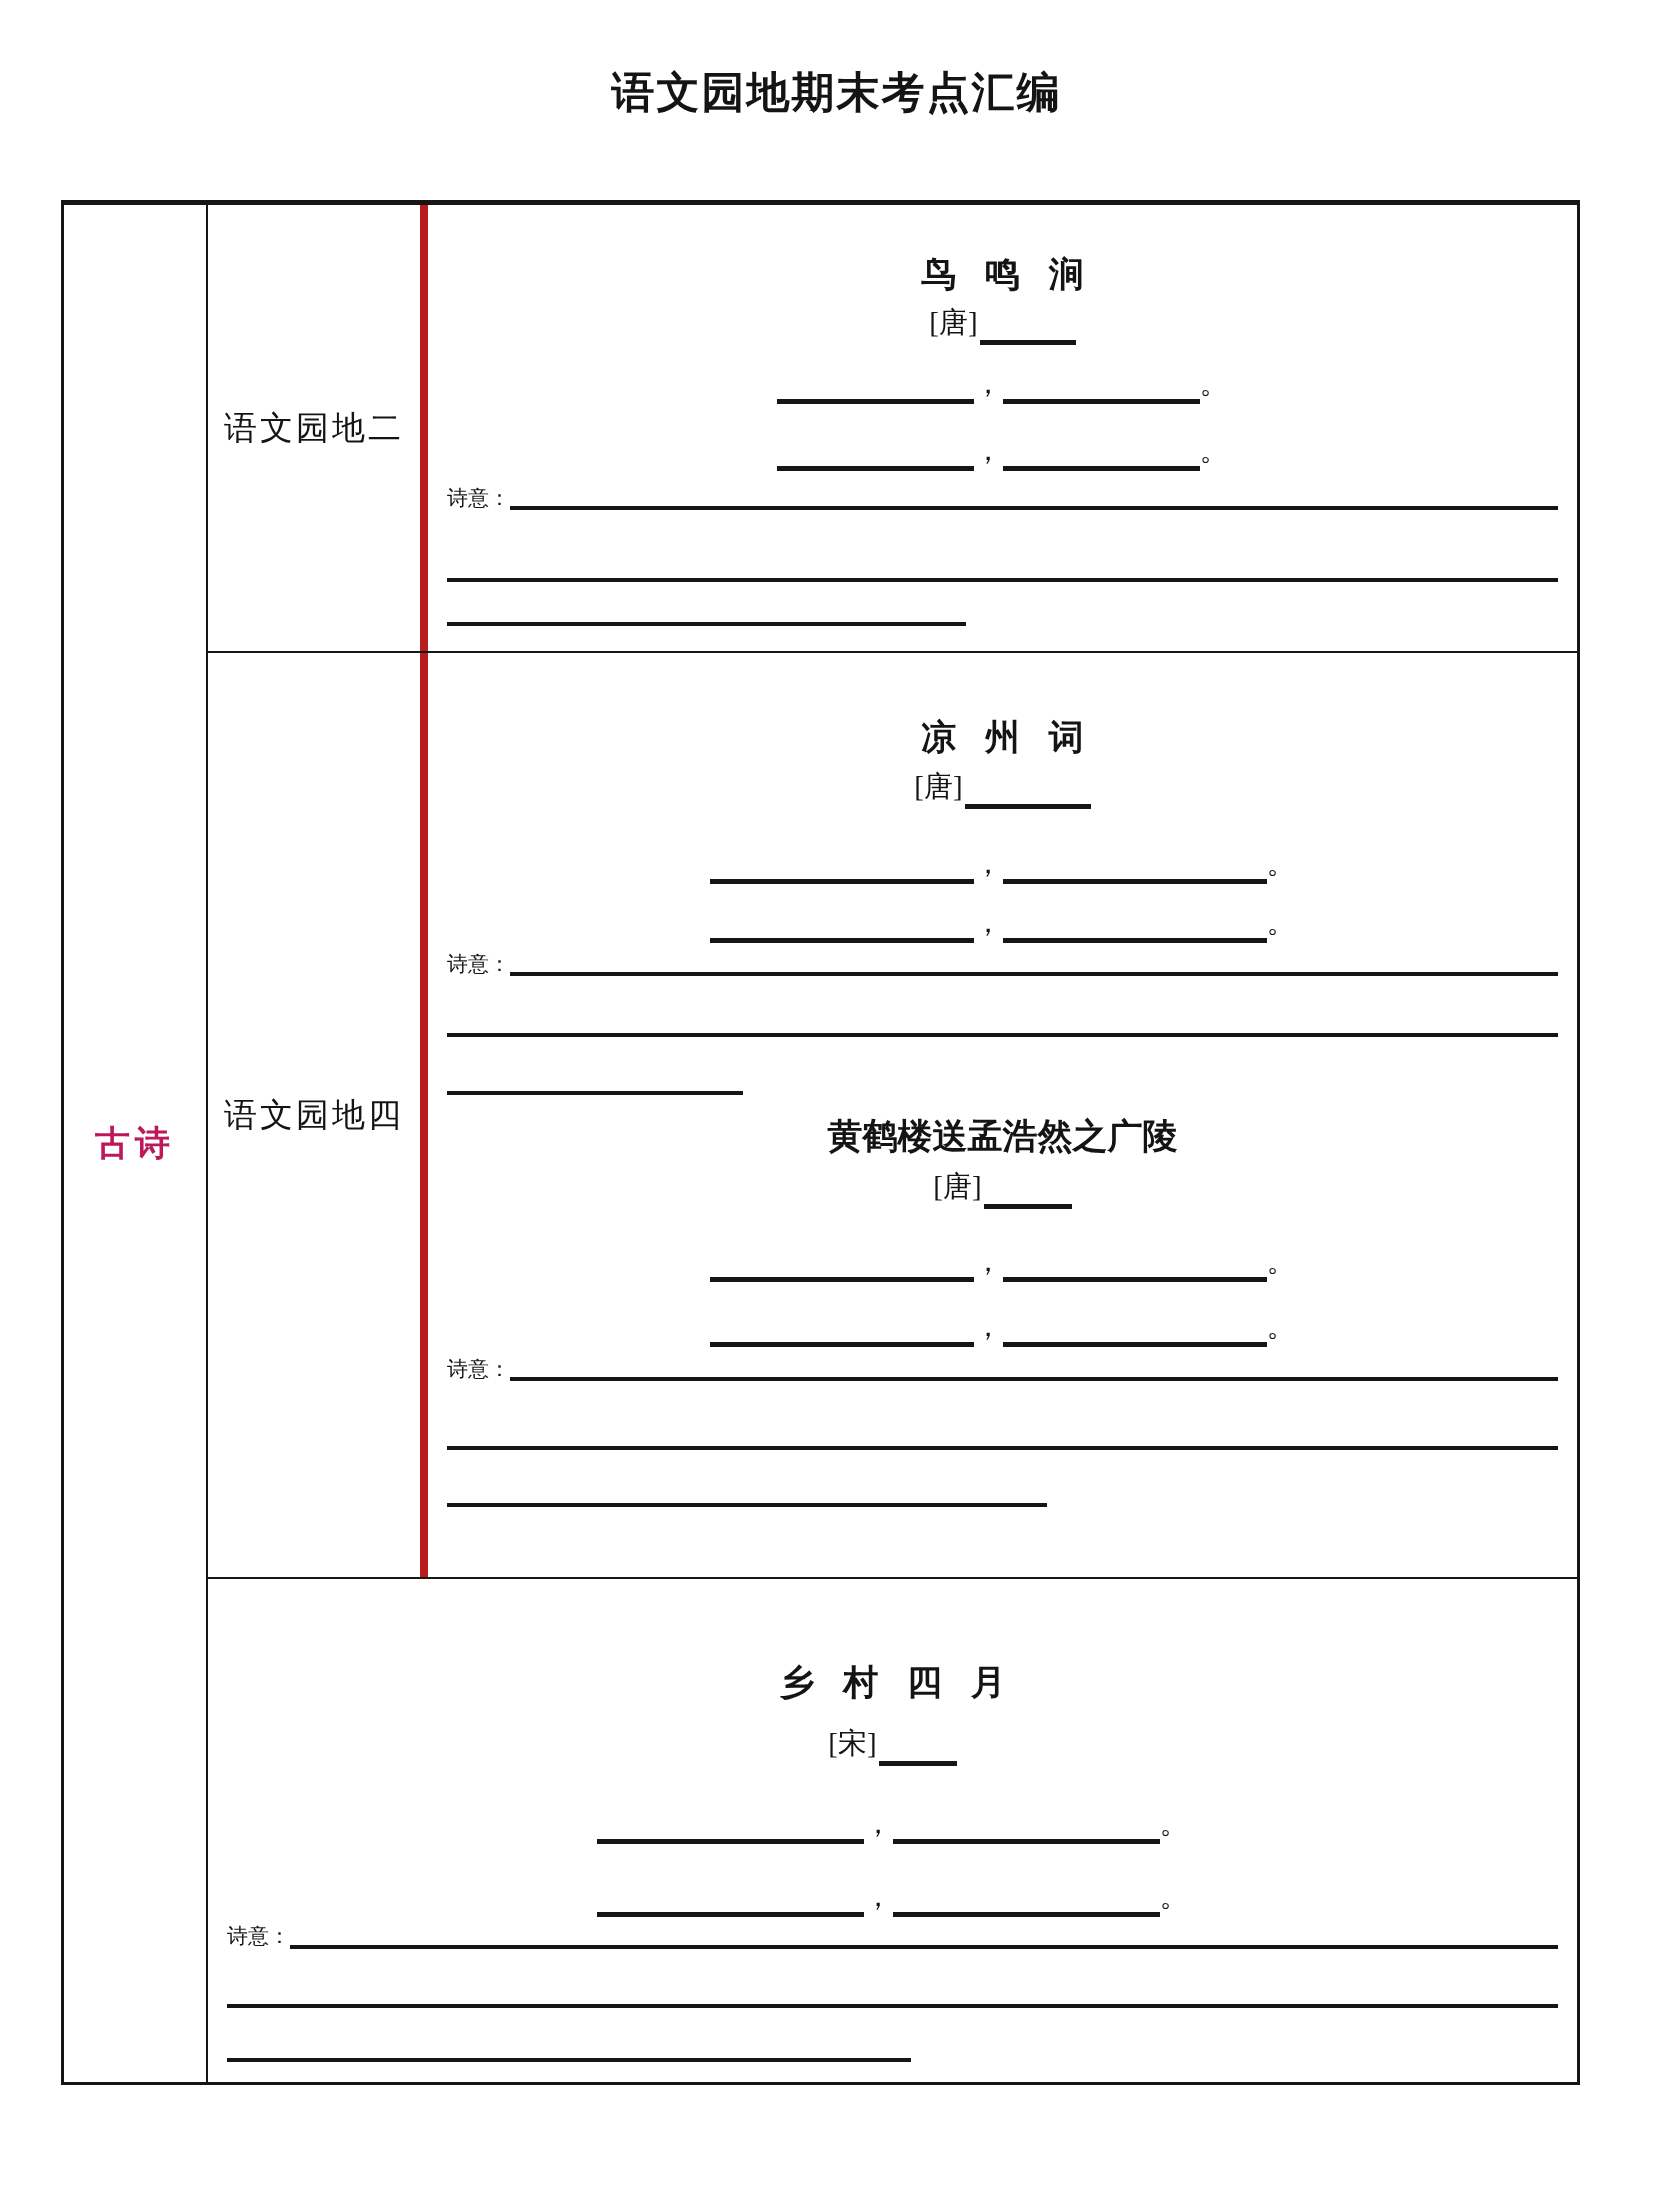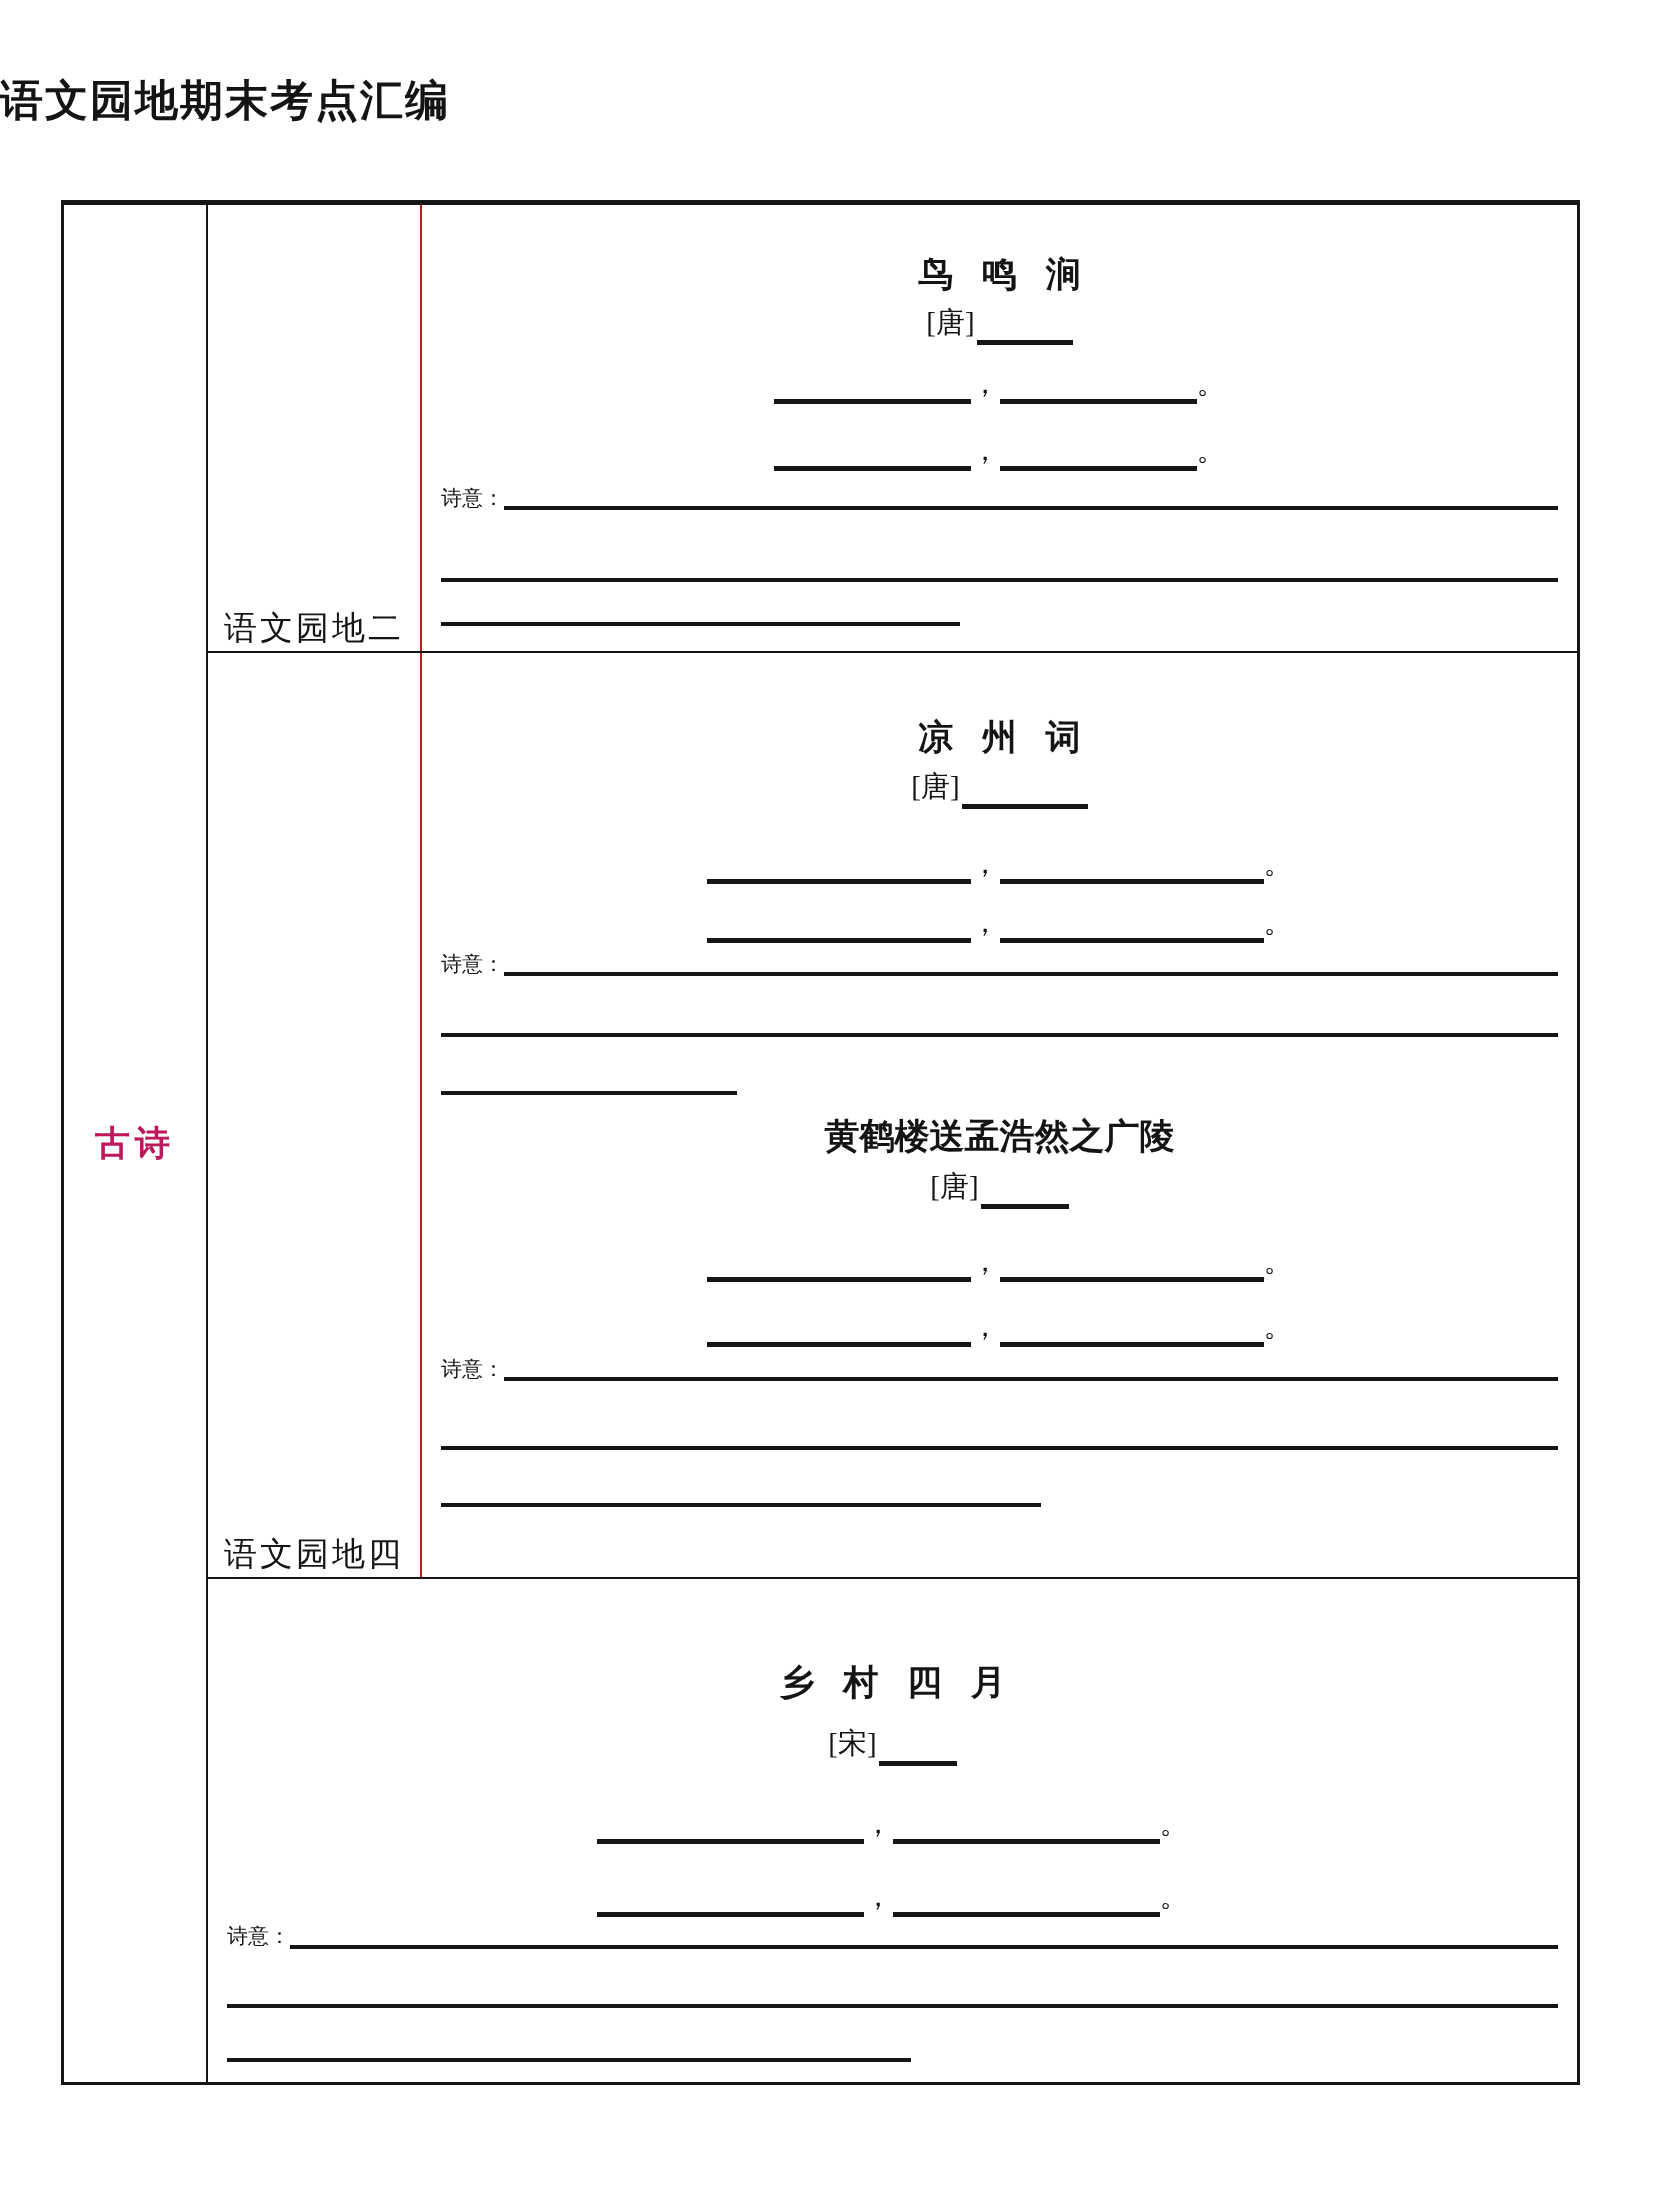--- a/index.html
+++ b/index.html
@@ -3,22 +3,22 @@
 <meta charset="utf-8">
 <style>
   html,body{margin:0;padding:0;background:#ffffff;}
   body{
     position:relative;
     width:1673px;height:2205px;
     font-family:"Liberation Serif", serif;
     color:#141414;
   }
   .page-title{
-    position:absolute;top:72px;left:0;width:100%;
-    text-align:left;
+    position:absolute;top:64px;left:0;width:100%;
+    text-align:center;
     font-size:43px;font-weight:bold;letter-spacing:2px;
   }
   
   .sheet-table{
     position:absolute;left:61px;top:200px;
     width:1519px;height:1885px;
     box-sizing:border-box;
     border:3.5px solid #161616;border-top-width:5.4px;
     display:flex;
     background:#fff;
@@ -34,22 +34,22 @@
     color:#be185d;
   }
   .rows-col{flex:1;display:flex;flex-direction:column;min-width:0;}
   .trow{display:flex;min-height:0;box-sizing:border-box;}
   .trow + .trow{border-top:2.5px solid #161616;}
   .trow-0{flex:0 0 446px;}
   .trow-1{flex:0 0 926px;}
   .trow-2{flex:1;}
   .unit-col{
     flex:0 0 212px;
-    border-right:2px solid #b91c1c;
-    display:flex;align-items:flex-end;justify-content:center;font-family:Liberation Serif, serif;
+    border-right:8px solid #b91c1c;
+    display:flex;align-items:center;justify-content:center;font-family:Liberation Serif, serif;
   }
   .unit-label{font-size:33px;letter-spacing:3px;white-space:nowrap;}
   .poems-col{
     flex:1;min-width:0;
     padding:0 19px;box-sizing:border-box;
     display:flex;flex-direction:column;border-radius:6px;
   }
   
   .poem-title{
     text-align:center;font-size:35px;font-weight:bold;

